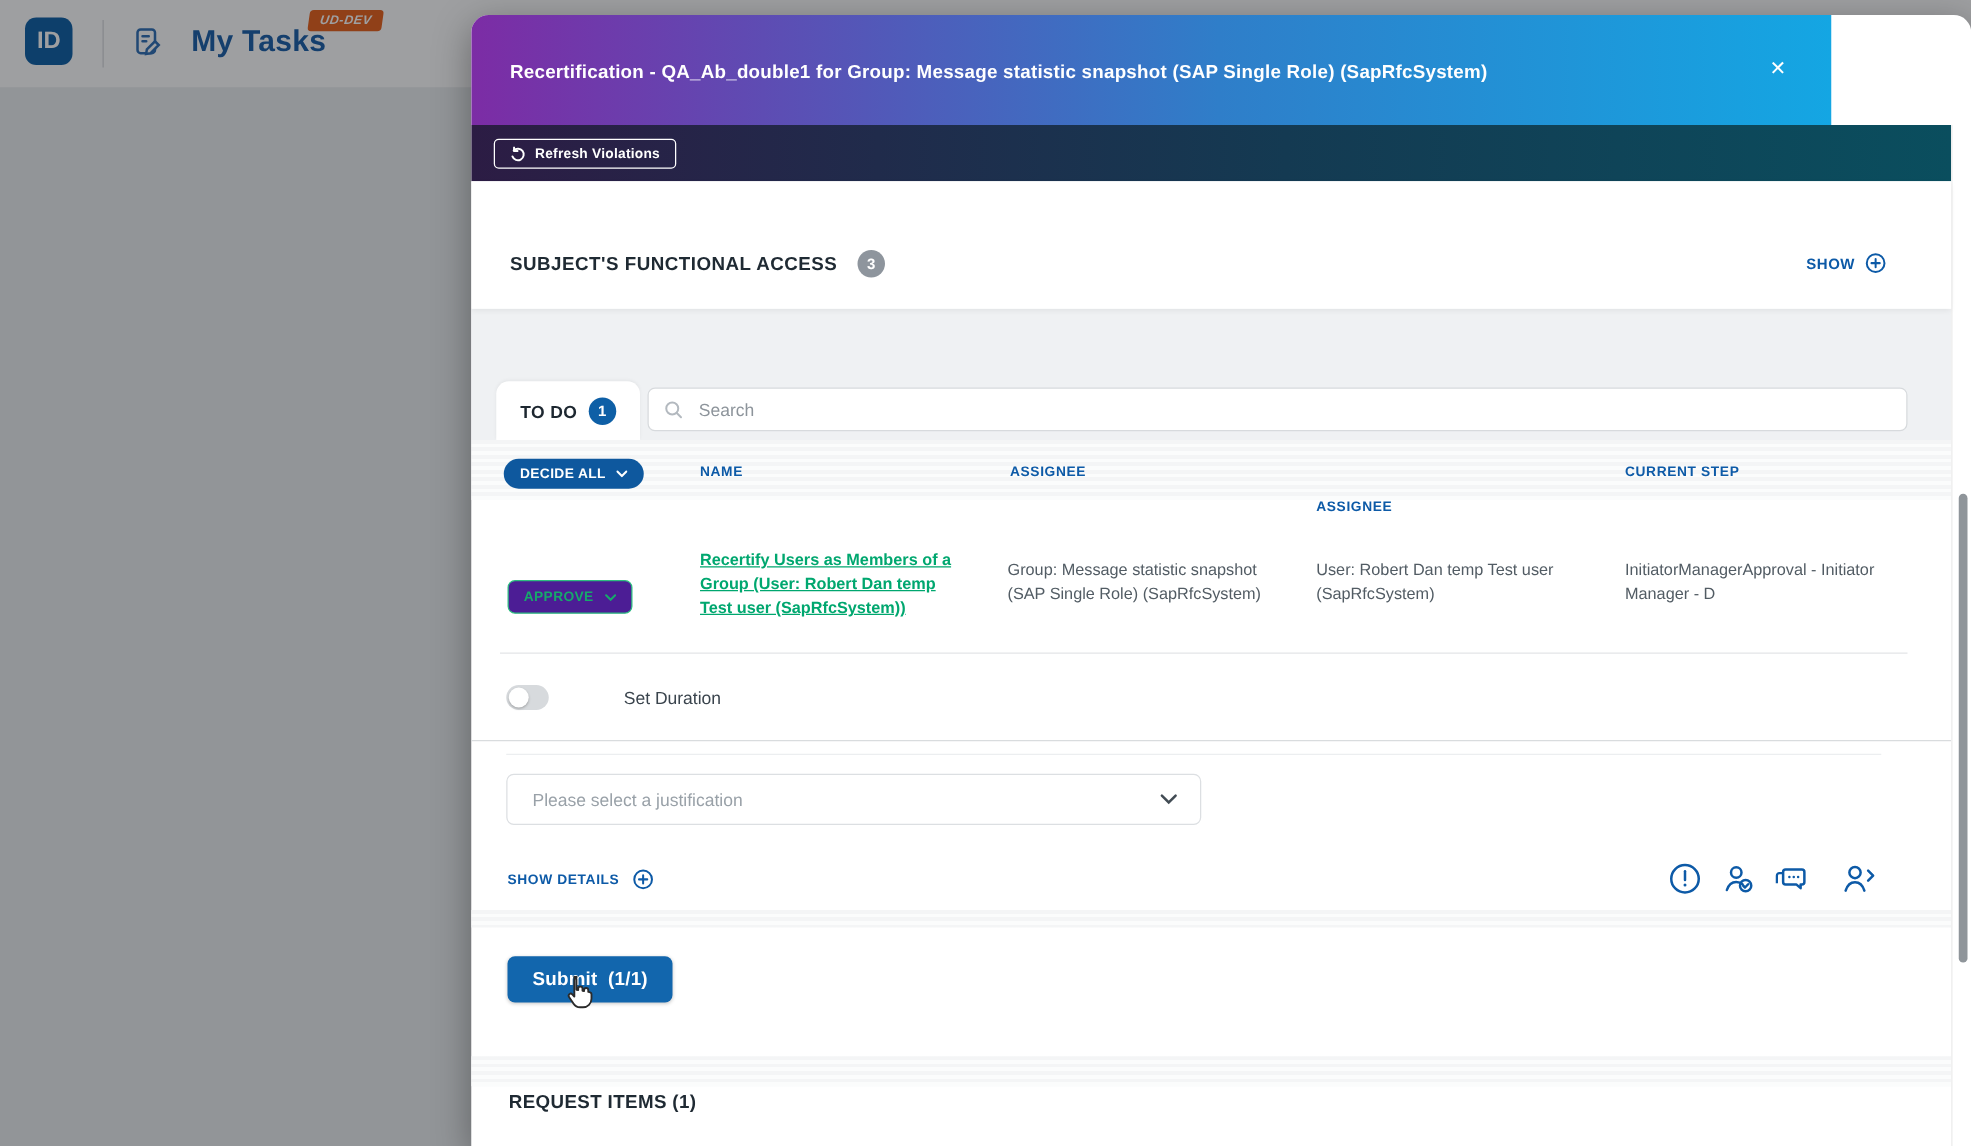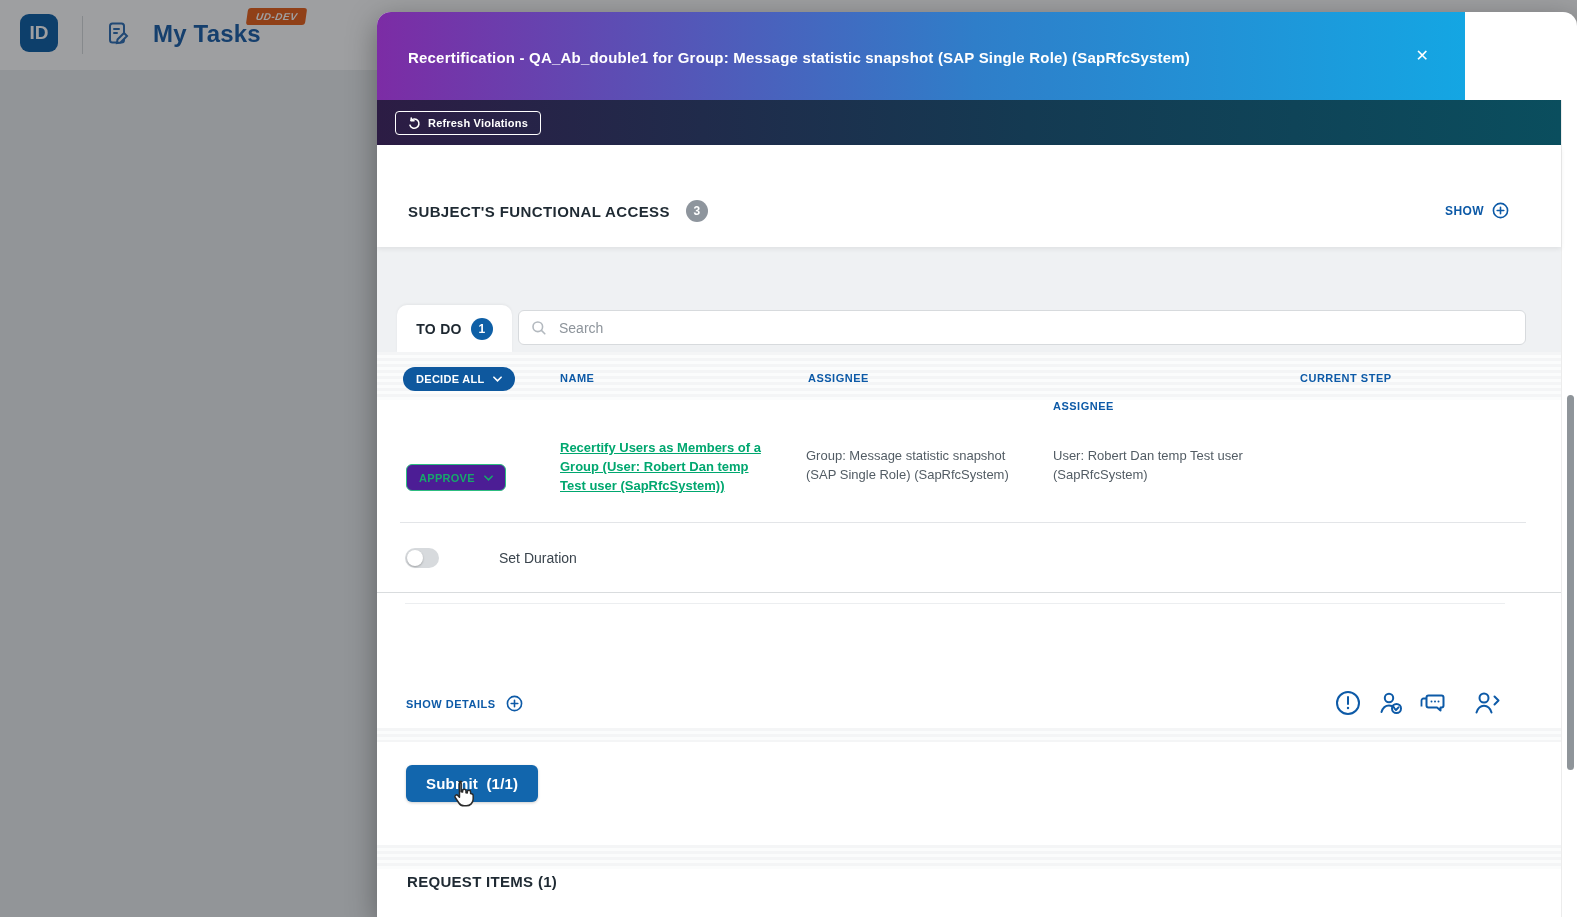--- a/index.html
+++ b/index.html
@@ -357,32 +357,41 @@
     <div class="abs m-row">
       <button class="abs approve-btn">
         <span>APPROVE</span>
         <svg width="9" height="6" viewBox="0 0 10 6" fill="none" stroke="currentColor" stroke-width="1.8" stroke-linecap="round">
             <path d="M1 1l4 4 4-4"></path>
           </svg>
       </button>
       <a class="abs cell cell-name">Recertify Users as Members of a Group (User: Robert Dan temp Test user (SapRfcSystem))</a>
       <div class="abs cell cell-res">Group: Message statistic snapshot (SAP Single Role) (SapRfcSystem)</div>
       <div class="abs cell cell-asg">User: Robert Dan temp Test user (SapRfcSystem)</div>
+      <div class="abs cell cell-step">InitiatorManagerApproval - Initiator Manager - D</div>
     </div>
 
     <div class="abs toggle-row">
       <div class="toggle">
           <div class="knob"></div>
         </div>
       <div class="toggle-label">Set Duration</div>
     </div>
 
     <div class="abs div-a"></div>
     <div class="abs div-b"></div>
 
+    <div class="abs justif">
+      <span class="justif-ph">Please select a justification</span>
+      <span class="chev">
+        <svg width="14" height="9" viewBox="0 0 14 9" fill="none" stroke="currentColor" stroke-width="2" stroke-linecap="round">
+            <path d="M1.5 1.5L7 7l5.5-5.5"></path>
+          </svg>
+      </span>
+    </div>
 
     <div class="abs details-link">
       <span>SHOW DETAILS</span>
       <span>
         <svg width="17" height="17" viewBox="0 0 18 18" fill="none" stroke="currentColor" stroke-width="1.7" stroke-linecap="round">
           <circle cx="9" cy="9" r="7.5"></circle>
             <path d="M9 5.5v7M5.5 9h7"></path>
         </svg>
       </span>
     </div>

